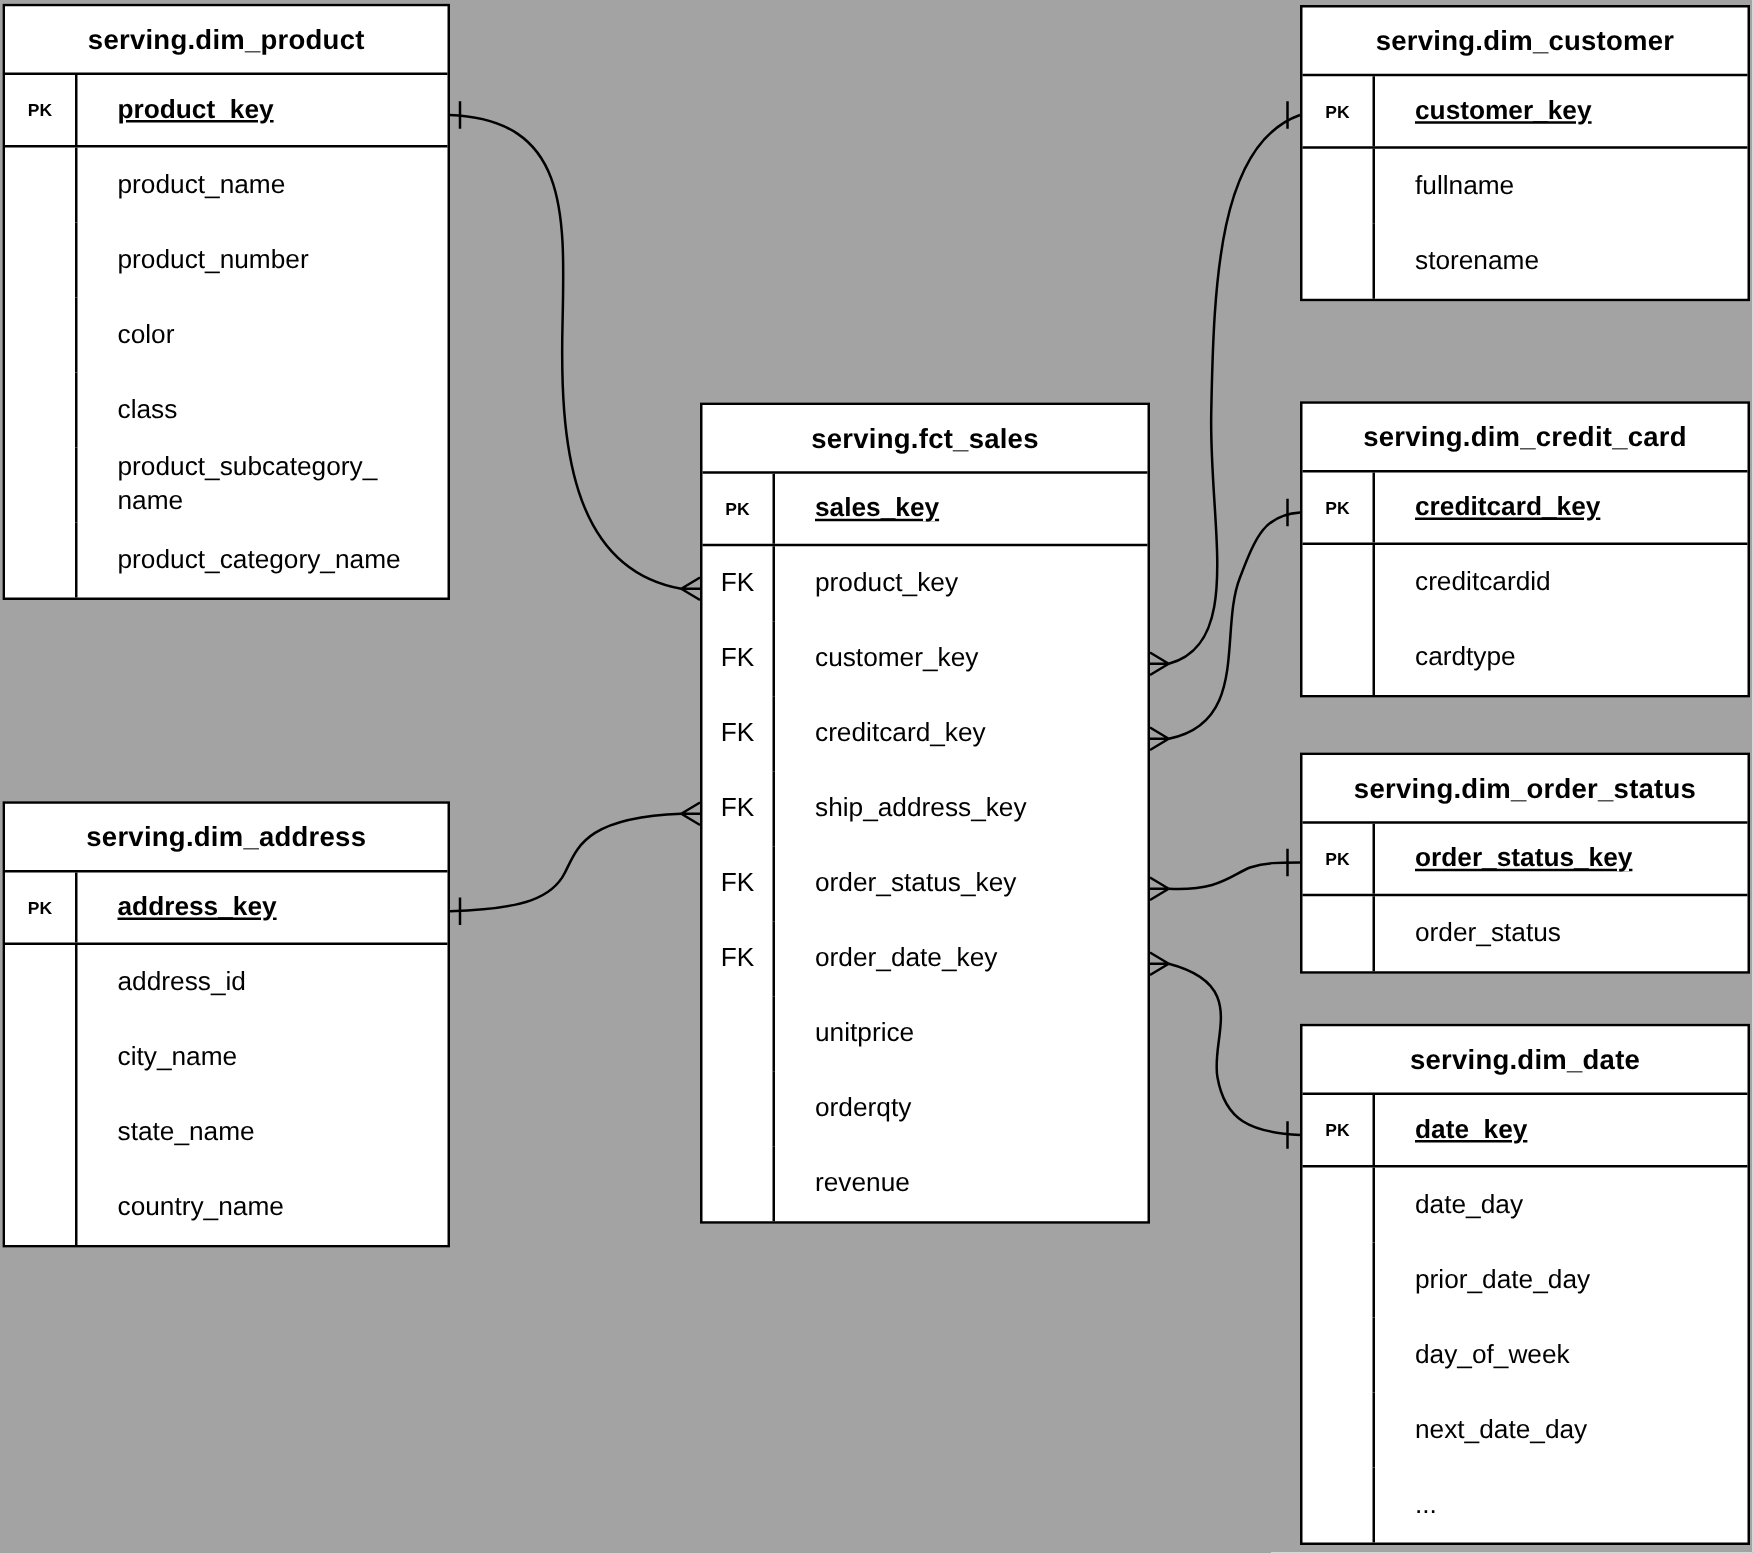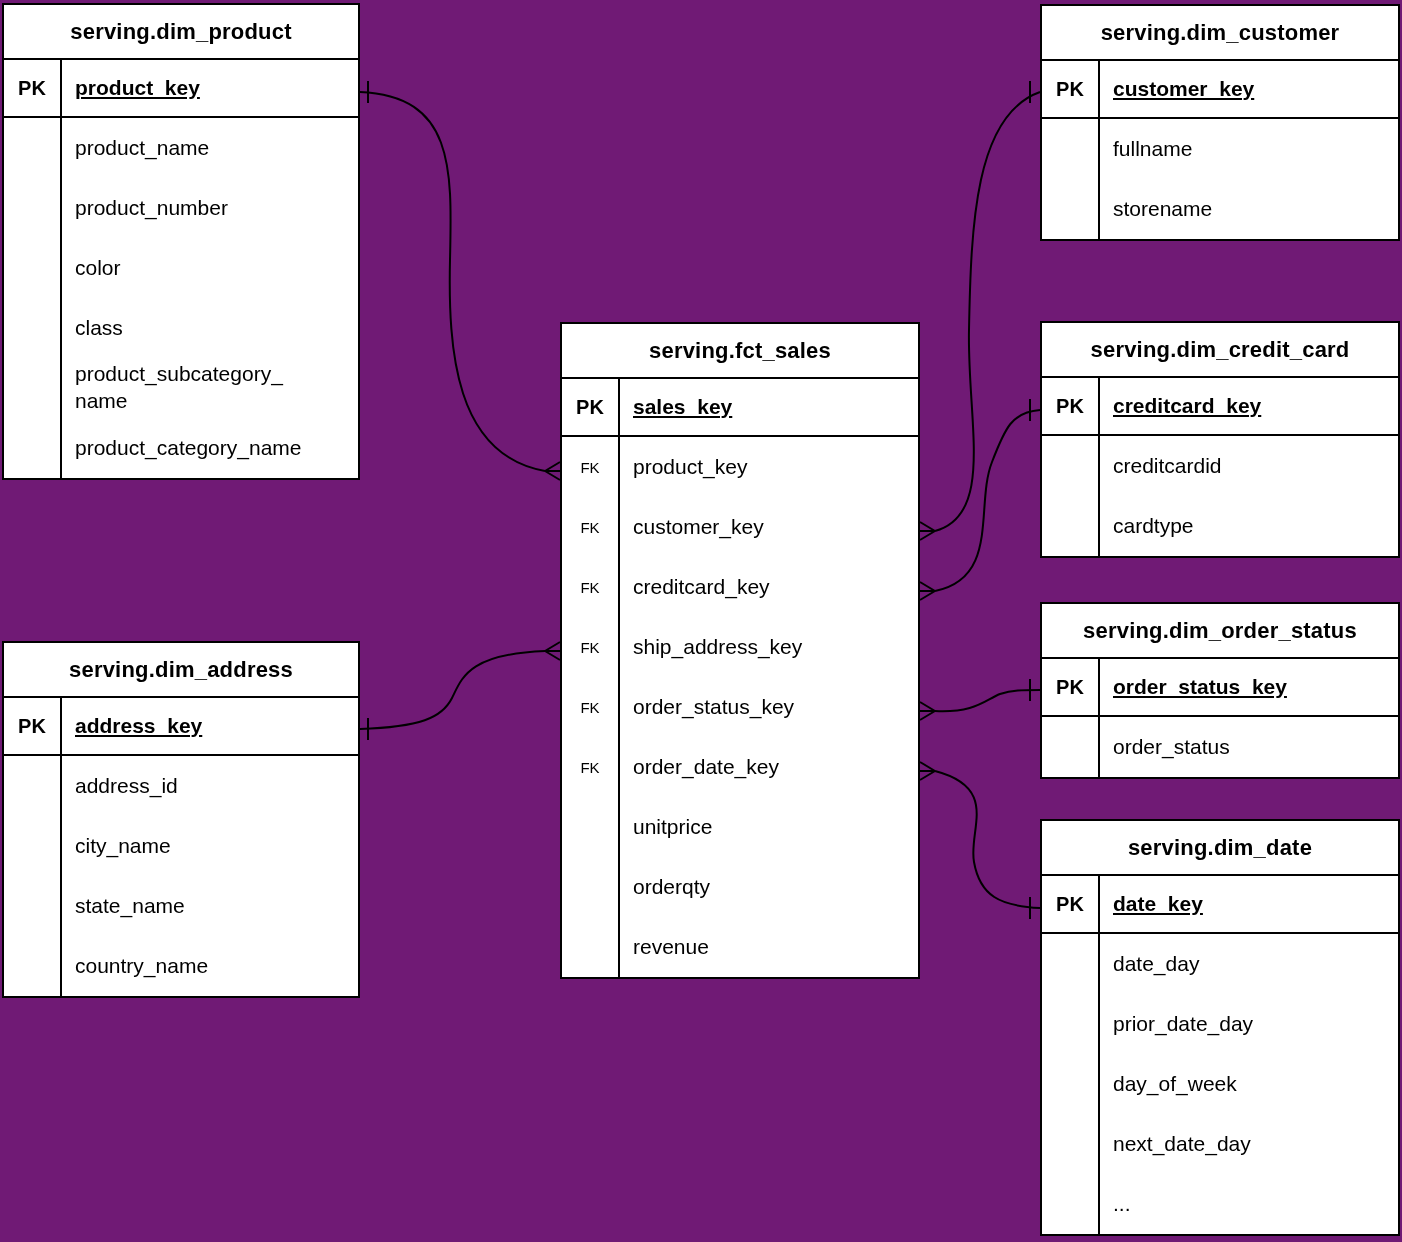--- a/index.html
+++ b/index.html
@@ -1,21 +1,21 @@
 <!DOCTYPE html>
 <html><head>
 <meta charset="utf-8">
 <style>
   * { box-sizing: border-box; margin: 0; padding: 0; }
   html, body { background: #ffffff; }
   .canvas {
     position: relative;
     width: 1402px;
     height: 1242px;
-    background: #701a75;
+    background: #a3a3a3;
     font-family: "Liberation Sans", sans-serif;
     color: #000000;
     overflow: hidden;
   }
   .etable {
     position: absolute;
     border: 2px solid #000;
     background: #fff;
   }
   .t-title {
@@ -29,28 +29,28 @@
     letter-spacing: 0.2px;
   }
   .t-row { display: flex; height: 60px; }
   .t-pkrow { height: 58px; border-bottom: 2px solid #000; }
   .t-key {
     flex: 0 0 58px;
     border-right: 2px solid #000;
     display: flex;
     align-items: center;
     justify-content: center;
-    font-size: 15px;
-  }
-  .t-pk-label { font-weight: bold; font-size: 20px; }
+    font-size: 21px;
+  }
+  .t-pk-label { font-weight: bold; font-size: 14px; }
   .t-field {
     flex: 1;
     display: flex;
     align-items: center;
-    padding-left: 13px;
+    padding-left: 32px;
     font-size: 21px;
     line-height: 1.28;
     white-space: pre-line;
   }
   .t-pk-field { font-weight: bold; text-decoration: underline; }
   svg.rel { position: absolute; left: 0; top: 0; }
   svg.rel path, svg.rel line { stroke: #000; stroke-width: 2; fill: none; }
 </style>
 </head>
 <body>

